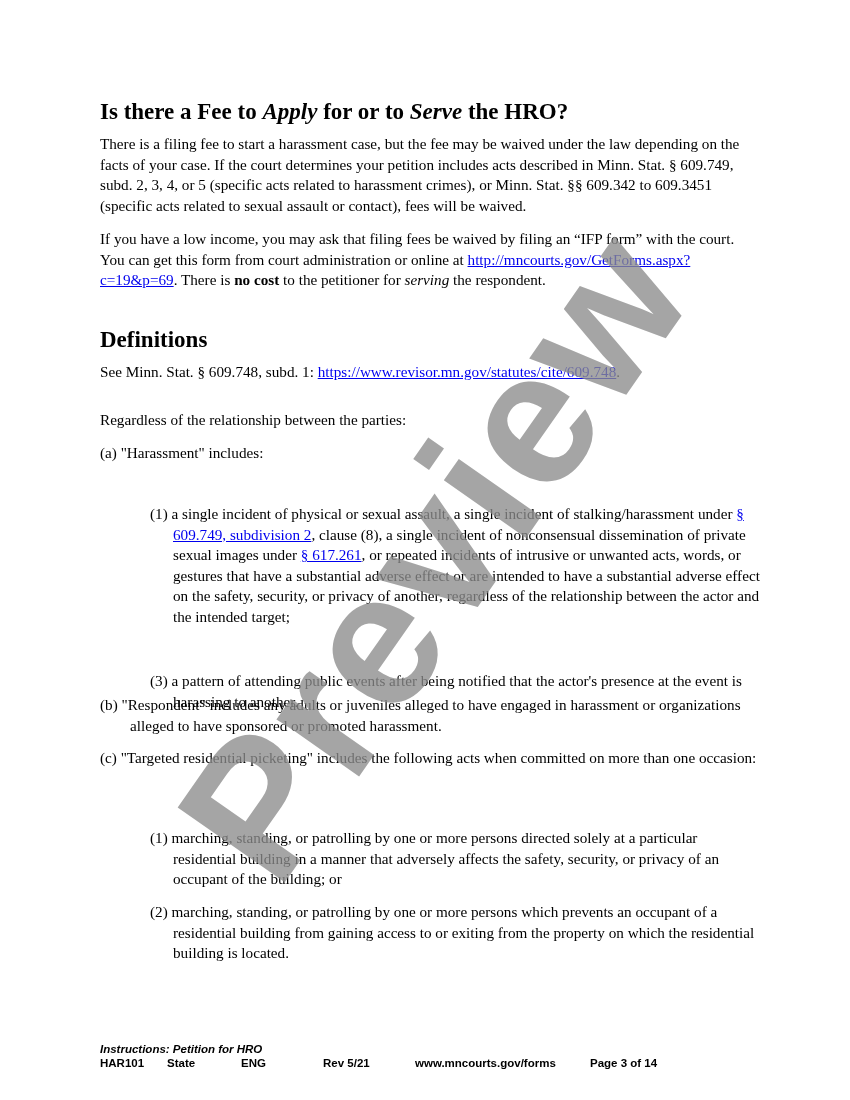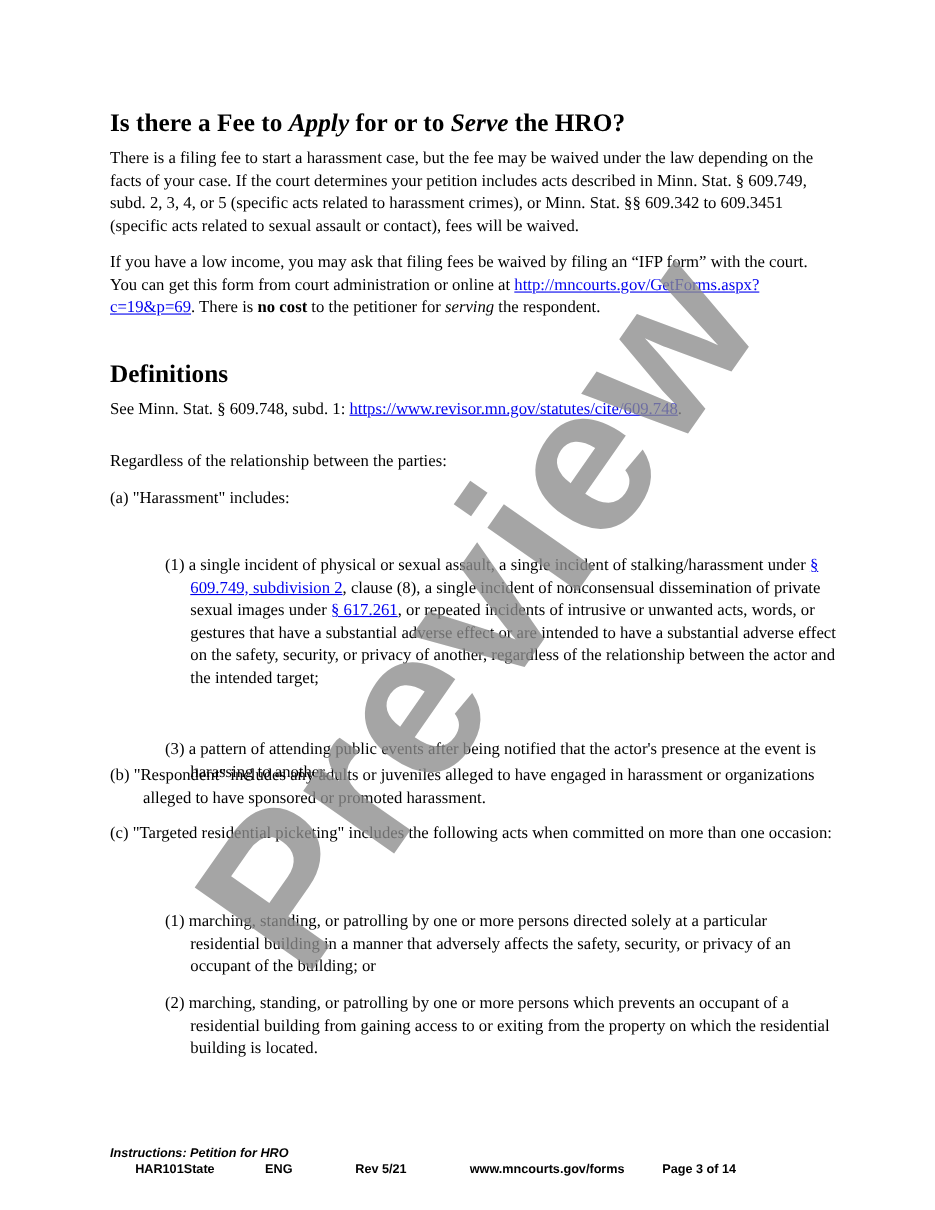--- a/index.html
+++ b/index.html
@@ -49,17 +49,17 @@
 
   <p class="abs hang2" style="left:150px; top:800px; width:590px;">(1) marching, standing, or patrolling by one or more persons directed solely at a particular residential building in a manner that adversely affects the safety, security, or privacy of an occupant of the building; or</p>
 
   <p class="abs hang2" style="left:150px; top:874px; width:603px;">(2) marching, standing, or patrolling by one or more persons which prevents an occupant of a residential building from gaining access to or exiting from the property on which the residential building is located.</p>
 
   <div class="watermark">Preview</div>
 
   <div class="abs footer" style="left:100px; top:1042px; width:600px;font-weight:bold;">
     <div style="font-style:italic;">Instructions: Petition for HRO</div>
     <div class="row">
-      <span style="width:67px;text-align:right;">HAR101</span><span style="width:74px;">State</span><span style="width:58px;">ENG</span><span style="width:92px;padding-left:24px;">Rev 5/21</span><span style="width:175px;margin-left:12px;">www.mncourts.gov/forms</span><span>Page 3 of 14</span>
+      <span style="width:67px;">HAR101</span><span style="width:74px;">State</span><span style="width:58px;">ENG</span><span style="width:92px;padding-left:24px;">Rev 5/21</span><span style="width:175px;">www.mncourts.gov/forms</span><span>Page 3 of 14</span>
     </div>
   </div>
 
 </div>
 
 </body></html>

